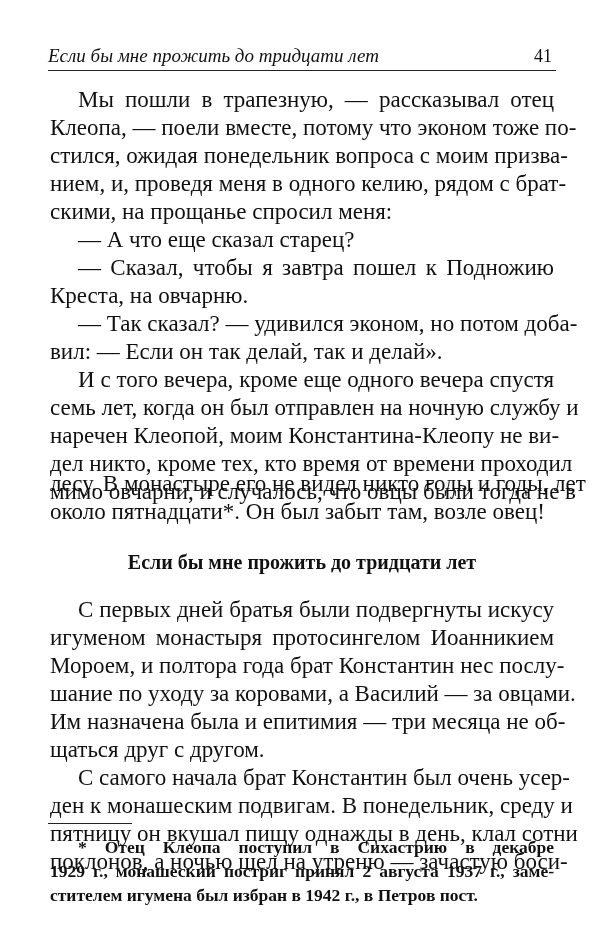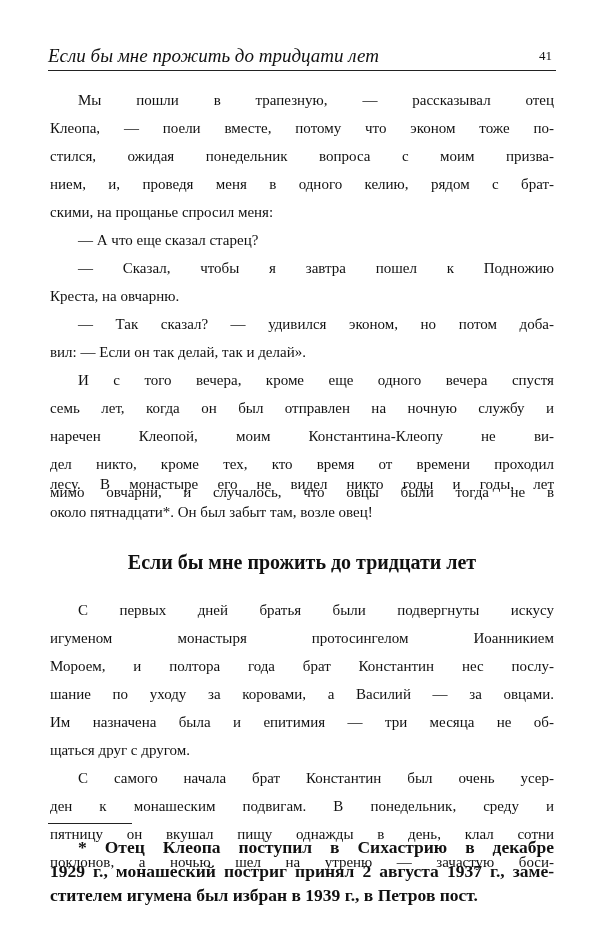--- a/index.html
+++ b/index.html
@@ -28,28 +28,28 @@
       left: 0;
       top: 0;
       font-style: italic;
       font-size: 19px;
       line-height: 24px;
     }
     .page-number {
       position: absolute;
       right: 4px;
       top: 0;
-      font-size: 13px;
+      font-size: 18px;
       line-height: 24px;
     }
     .line {
       position: absolute;
       left: 50px;
       width: 504px;
-      font-size: 15px;
+      font-size: 23px;
       line-height: 28px;
       height: 28px;
       white-space: nowrap;
       text-align: justify;
       text-align-last: justify;
       overflow: visible;
     }
     .line.indent { left: 78px; width: 476px; }
     .line.last { text-align-last: left; }
     .section-heading {
@@ -131,16 +131,16 @@
     <div class="line" style="top:792px">ден к монашеским подвигам. В понедельник, среду и</div>
     <div class="line" style="top:820px">пятницу он вкушал пищу однажды в день, клал сотни</div>
     <div class="line" style="top:848px">поклонов, а ночью шел на утреню — зачастую боси-</div>
   </div>
 
   <div class="footnote-rule"></div>
 
   <div>
     <div class="fn-line indent" style="top:835px">* Отец Клеопа поступил в Сихастрию в декабре</div>
     <div class="fn-line" style="top:859px">1929 г., монашеский постриг принял 2 августа 1937 г., заме-</div>
-    <div class="fn-line last" style="top:883px">стителем игумена был избран в 1939 г., в Петров пост.</div>
+    <div class="fn-line last" style="top:883px">стителем игумена был избран в 1942 г., в Петров пост.</div>
   </div>
 
 </div>
 
 </body></html>

